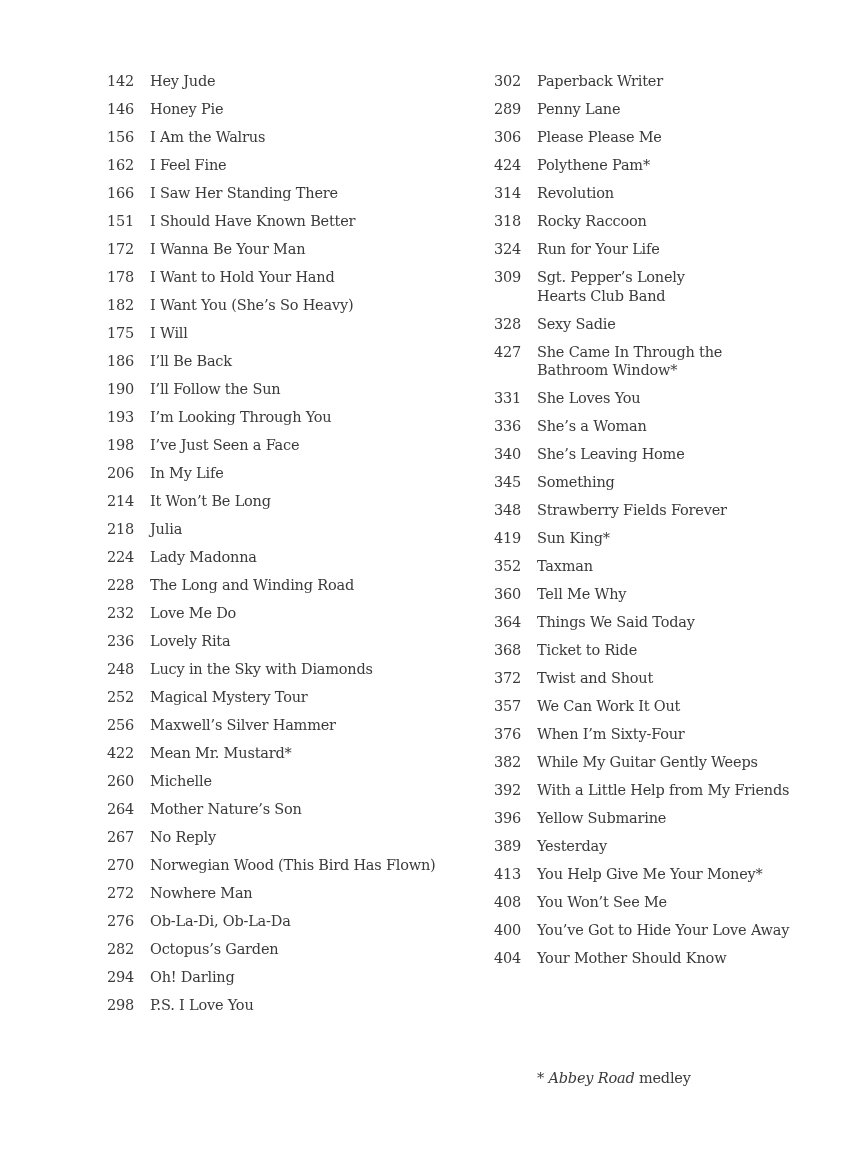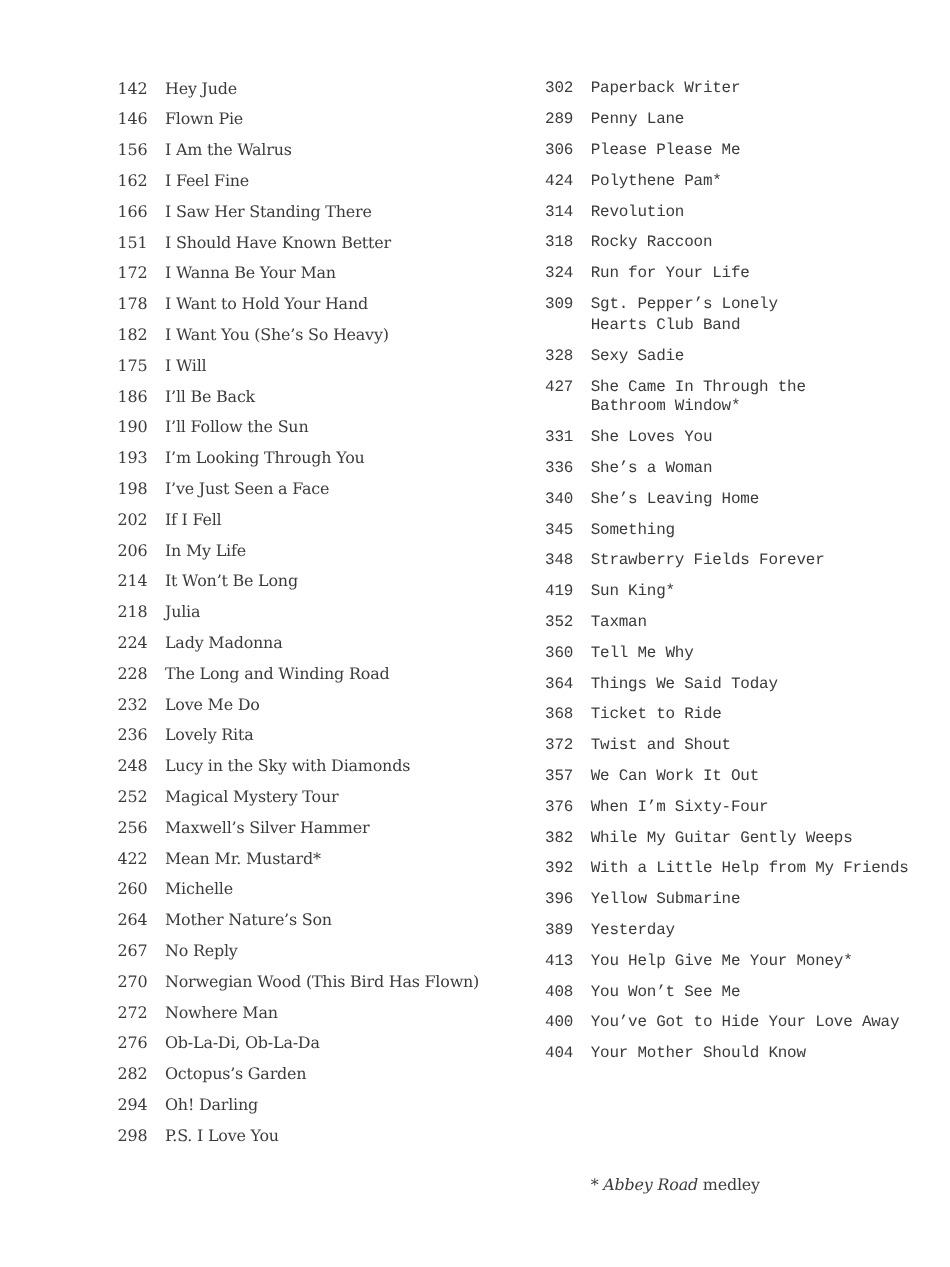--- a/index.html
+++ b/index.html
@@ -3,41 +3,41 @@
   <meta charset="utf-8">
   <style>
     html, body { margin: 0; padding: 0; background: #ffffff; }
     body {
       width: 864px; height: 1152px; position: relative; overflow: hidden;
       font-family: "DejaVu Serif", "Liberation Serif", serif;
       color: #3a3a3a;
     }
     .col { position: absolute; top: 60px; margin-top: 12px; }
     .col-left { left: 100px; width: 360px; }
-    .col-right { left: 487px; width: 340px; font-family: Liberation Mono, monospace; }
+    .col-right { left: 487px; width: 340px; }
     .entry { display: flex; align-items: flex-start; font-size: 14.5px; line-height: 18.5px; margin-bottom: 9.5px; letter-spacing: -0.2px; }
     .num { width: 34px; text-align: right; flex: none; }
     .title { margin-left: 16px; white-space: pre-line; }
     .footnote {
       position: absolute; left: 537px; top: 1069px;
       font-size: 14.5px; line-height: 18px; letter-spacing: -0.2px;
     }
     .footnote em { font-style: italic; }
   </style>
 </head>
 <body>
 
 <div class="col col-left" id="col-left">
     <div class="entry">
       <span class="num">142</span>
       <span class="title">Hey Jude</span>
     </div>
     <div class="entry">
       <span class="num">146</span>
-      <span class="title">Flown Pie</span>
+      <span class="title">Honey Pie</span>
     </div>
     <div class="entry">
       <span class="num">156</span>
       <span class="title">I Am the Walrus</span>
     </div>
     <div class="entry">
       <span class="num">162</span>
       <span class="title">I Feel Fine</span>
     </div>
     <div class="entry">
@@ -72,24 +72,20 @@
       <span class="num">190</span>
       <span class="title">I’ll Follow the Sun</span>
     </div>
     <div class="entry">
       <span class="num">193</span>
       <span class="title">I’m Looking Through You</span>
     </div>
     <div class="entry">
       <span class="num">198</span>
       <span class="title">I’ve Just Seen a Face</span>
-    </div>
-    <div class="entry">
-      <span class="num">202</span>
-      <span class="title">If I Fell</span>
     </div>
     <div class="entry">
       <span class="num">206</span>
       <span class="title">In My Life</span>
     </div>
     <div class="entry">
       <span class="num">214</span>
       <span class="title">It Won’t Be Long</span>
     </div>
     <div class="entry">

